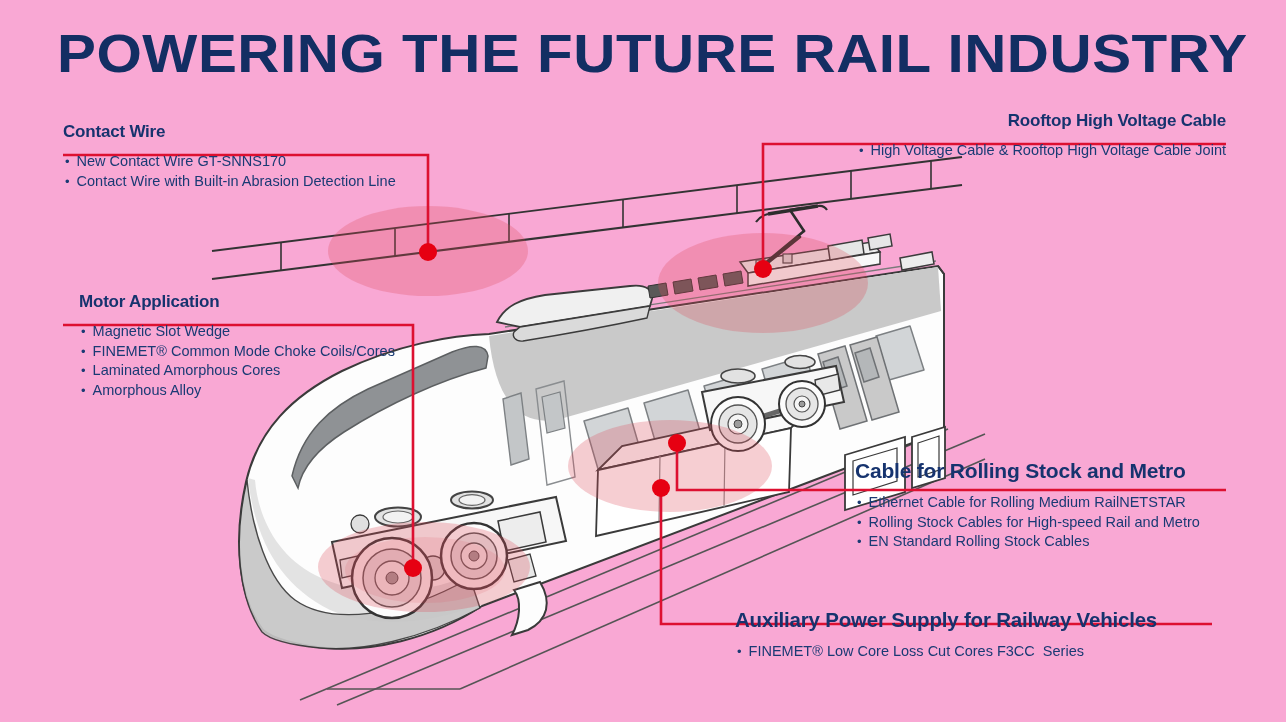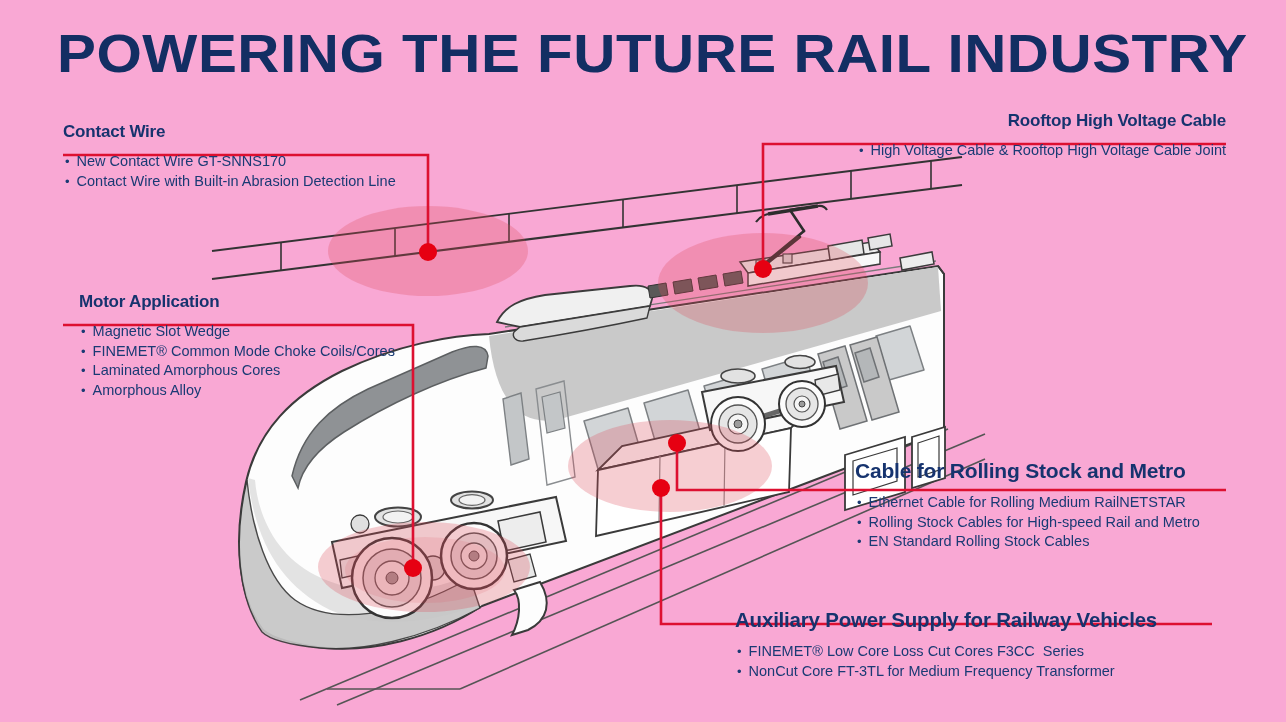--- a/index.html
+++ b/index.html
@@ -238,17 +238,16 @@
       <li><span>Ethernet Cable for Rolling Medium RailNETSTAR</span></li>
       <li><span>Rolling Stock Cables for High-speed Rail and Metro</span></li>
       <li><span>EN Standard Rolling Stock Cables</span></li>
     </ul>
   </div>
 
   <div class="callout" id="sec-aux">
     <h2>Auxiliary Power Supply for Railway Vehicles</h2>
     <ul>
       <li><span>FINEMET® Low Core Loss Cut Cores F3CC  Series</span></li>
-      <li><span>NonCut Core FT-3TL for Medium Frequency Transformer</span></li>
     </ul>
   </div>
 
 </div>
 
 </body></html>

